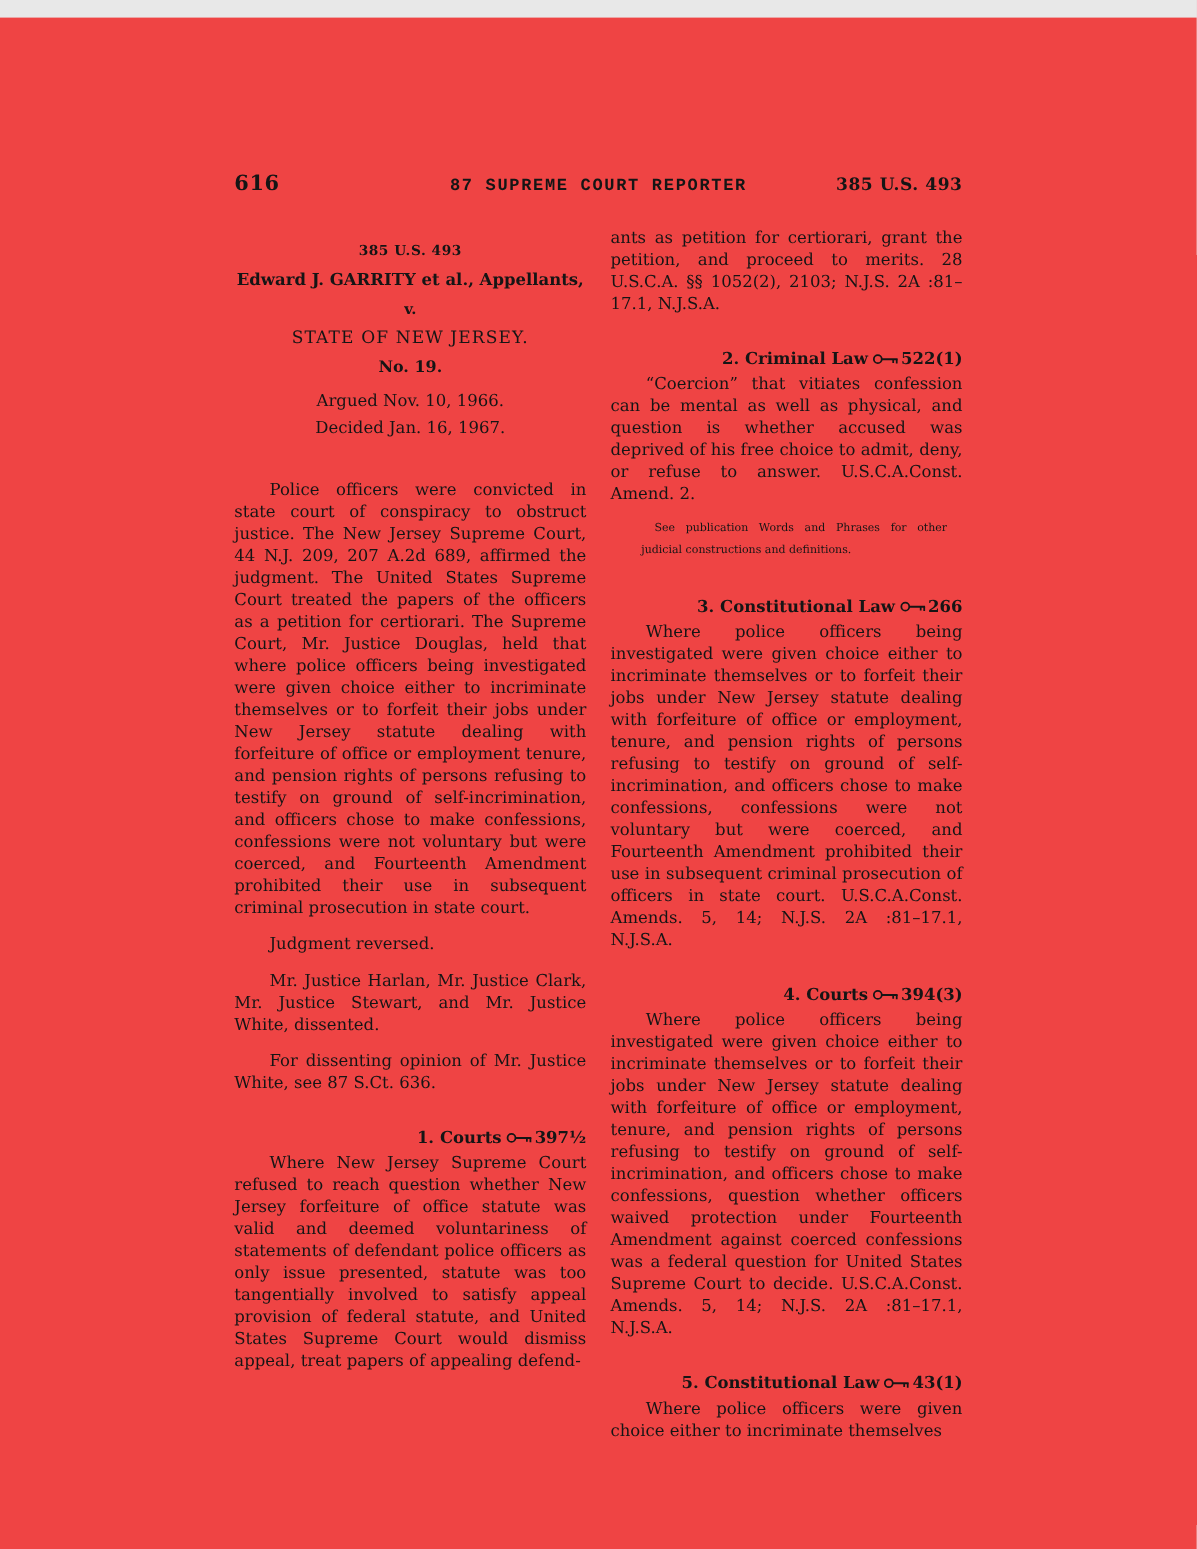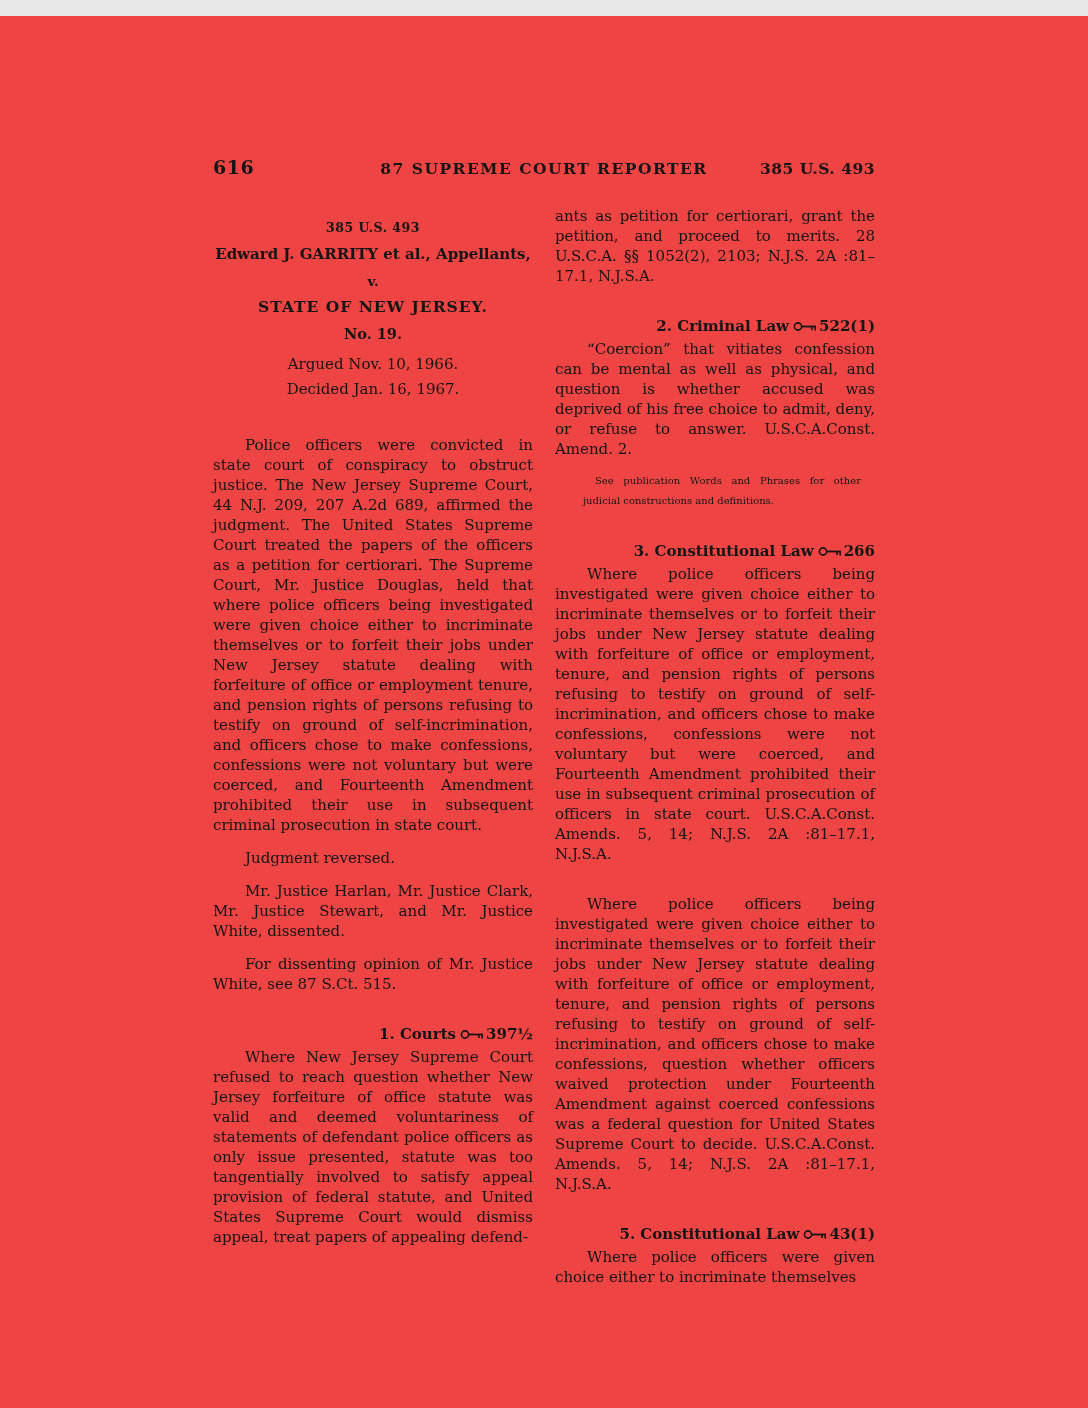--- a/index.html
+++ b/index.html
@@ -30,20 +30,21 @@
     font-size: 19px;
     font-weight: bold;
     letter-spacing: 0.5px;
   }
   .reporter-title {
     text-align: center;
     font-size: 15.5px;
     font-weight: bold;
     letter-spacing: 1.5px;
     white-space: nowrap;
+    font-family: Liberation Mono, monospace;
   }
   .head-citation {
     text-align: right;
     font-size: 15.5px;
     font-weight: bold;
     letter-spacing: 0.5px;
     white-space: nowrap;
   }
   
   .columns {
@@ -55,21 +56,21 @@
     width: 320px;
     font-size: 15px;
     line-height: 20px;
     text-align: justify;
   }
   
   .title-block { text-align: center; margin-top: 12px; margin-bottom: 36px; }
   .tb-cite   { font-size: 12.5px; font-weight: bold; letter-spacing: 0.5px; }
   .tb-party1 { font-size: 15px;  font-weight: bold; margin-top: 6px; white-space: nowrap; }
   .tb-v      { font-size: 13.5px; font-weight: bold; margin-top: 7px; }
-  .tb-party2 { font-size: 15.5px; font-weight: bold; letter-spacing: 1px; margin-top: 6px; }
+  .tb-party2 { font-size: 15.5px; font-weight: normal; letter-spacing: 1px; margin-top: 6px; }
   .tb-docket { font-size: 14.5px; font-weight: bold; margin-top: 7px; }
   .tb-argued { font-size: 15px; margin-top: 10px; }
   .tb-decided{ font-size: 15px; margin-top: 5px; }
   
   .para { text-indent: 32px; }
   .para + .para { margin-top: 13px; }
   .para.no-indent { text-indent: 0; }
   
   .headnote { margin-top: 30px; }
   .hn-title {
@@ -115,21 +116,21 @@
           <div class="tb-v">v.</div>
           <div class="tb-party2">STATE OF NEW JERSEY.</div>
           <div class="tb-docket">No. 19.</div>
           <div class="tb-argued">Argued Nov. 10, 1966.</div>
           <div class="tb-decided">Decided Jan. 16, 1967.</div>
         </div>
 
         <p class="para">Police officers were convicted in state court of conspiracy to obstruct justice.  The New Jersey Supreme Court, 44 N.J. 209, 207 A.2d 689, affirmed the judgment.  The United States Supreme Court treated the papers of the officers as a petition for certiorari.  The Supreme Court, Mr. Justice Douglas, held that where police officers being investigated were given choice either to incriminate themselves or to forfeit their jobs under New Jersey statute dealing with forfeiture of office or employment tenure, and pension rights of persons refusing to testify on ground of self-incrimination, and officers chose to make confessions, confessions were not voluntary but were coerced, and Fourteenth Amendment prohibited their use in subsequent criminal prosecution in state court.</p>
         <p class="para">Judgment reversed.</p>
         <p class="para">Mr. Justice Harlan, Mr. Justice Clark, Mr. Justice Stewart, and Mr. Justice White, dissented.</p>
-        <p class="para">For dissenting opinion of Mr. Justice White, see 87 S.Ct. 515.</p>
+        <p class="para">For dissenting opinion of Mr. Justice White, see 87 S.Ct. 636.</p>
 
         <div class="headnote">
           <div class="hn-title">
             <span>1.</span>
             <span>Courts</span><span class="key-icon"><svg width="24" height="11" viewBox="0 0 24 11">
                   <circle cx="5" cy="5.5" r="3.6" fill="none" stroke="#151515" stroke-width="1.6"></circle>
                   <line x1="8.8" y1="5.5" x2="23" y2="5.5" stroke="#151515" stroke-width="1.8"></line>
                   <line x1="19" y1="5.5" x2="19" y2="9" stroke="#151515" stroke-width="1.6"></line>
                   <line x1="22.2" y1="5.5" x2="22.2" y2="9.5" stroke="#151515" stroke-width="1.6"></line>
                 </svg></span><span>397½</span>
@@ -165,20 +166,29 @@
                   <circle cx="5" cy="5.5" r="3.6" fill="none" stroke="#151515" stroke-width="1.6"></circle>
                   <line x1="8.8" y1="5.5" x2="23" y2="5.5" stroke="#151515" stroke-width="1.8"></line>
                   <line x1="19" y1="5.5" x2="19" y2="9" stroke="#151515" stroke-width="1.6"></line>
                   <line x1="22.2" y1="5.5" x2="22.2" y2="9.5" stroke="#151515" stroke-width="1.6"></line>
                 </svg></span><span>266</span>
           </div>
           <p class="para">Where police officers being investigated were given choice either to incriminate themselves or to forfeit their jobs under New Jersey statute dealing with forfeiture of office or employment, tenure, and pension rights of persons refusing to testify on ground of self-incrimination, and officers chose to make confessions, confessions were not voluntary but were coerced, and Fourteenth Amendment prohibited their use in subsequent criminal prosecution of officers in state court.  U.S.C.A.Const. Amends. 5, 14;  N.J.S. 2A :81–17.1, N.J.S.A.</p>
         </div>
 
         <div class="headnote">
+          <div class="hn-title">
+            <span>4.</span>
+            <span>Courts</span><span class="key-icon"><svg width="24" height="11" viewBox="0 0 24 11">
+                  <circle cx="5" cy="5.5" r="3.6" fill="none" stroke="#151515" stroke-width="1.6"></circle>
+                  <line x1="8.8" y1="5.5" x2="23" y2="5.5" stroke="#151515" stroke-width="1.8"></line>
+                  <line x1="19" y1="5.5" x2="19" y2="9" stroke="#151515" stroke-width="1.6"></line>
+                  <line x1="22.2" y1="5.5" x2="22.2" y2="9.5" stroke="#151515" stroke-width="1.6"></line>
+                </svg></span><span>394(3)</span>
+          </div>
           <p class="para">Where police officers being investigated were given choice either to incriminate themselves or to forfeit their jobs under New Jersey statute dealing with forfeiture of office or employment, tenure, and pension rights of persons refusing to testify on ground of self-incrimination, and officers chose to make confessions, question whether officers waived protection under Fourteenth Amendment against coerced confessions was a federal question for United States Supreme Court to decide.  U.S.C.A.Const. Amends. 5, 14;  N.J.S. 2A :81–17.1, N.J.S.A.</p>
         </div>
 
         <div class="headnote">
           <div class="hn-title">
             <span>5.</span>
             <span>Constitutional Law</span><span class="key-icon"><svg width="24" height="11" viewBox="0 0 24 11">
                   <circle cx="5" cy="5.5" r="3.6" fill="none" stroke="#151515" stroke-width="1.6"></circle>
                   <line x1="8.8" y1="5.5" x2="23" y2="5.5" stroke="#151515" stroke-width="1.8"></line>
                   <line x1="19" y1="5.5" x2="19" y2="9" stroke="#151515" stroke-width="1.6"></line>

